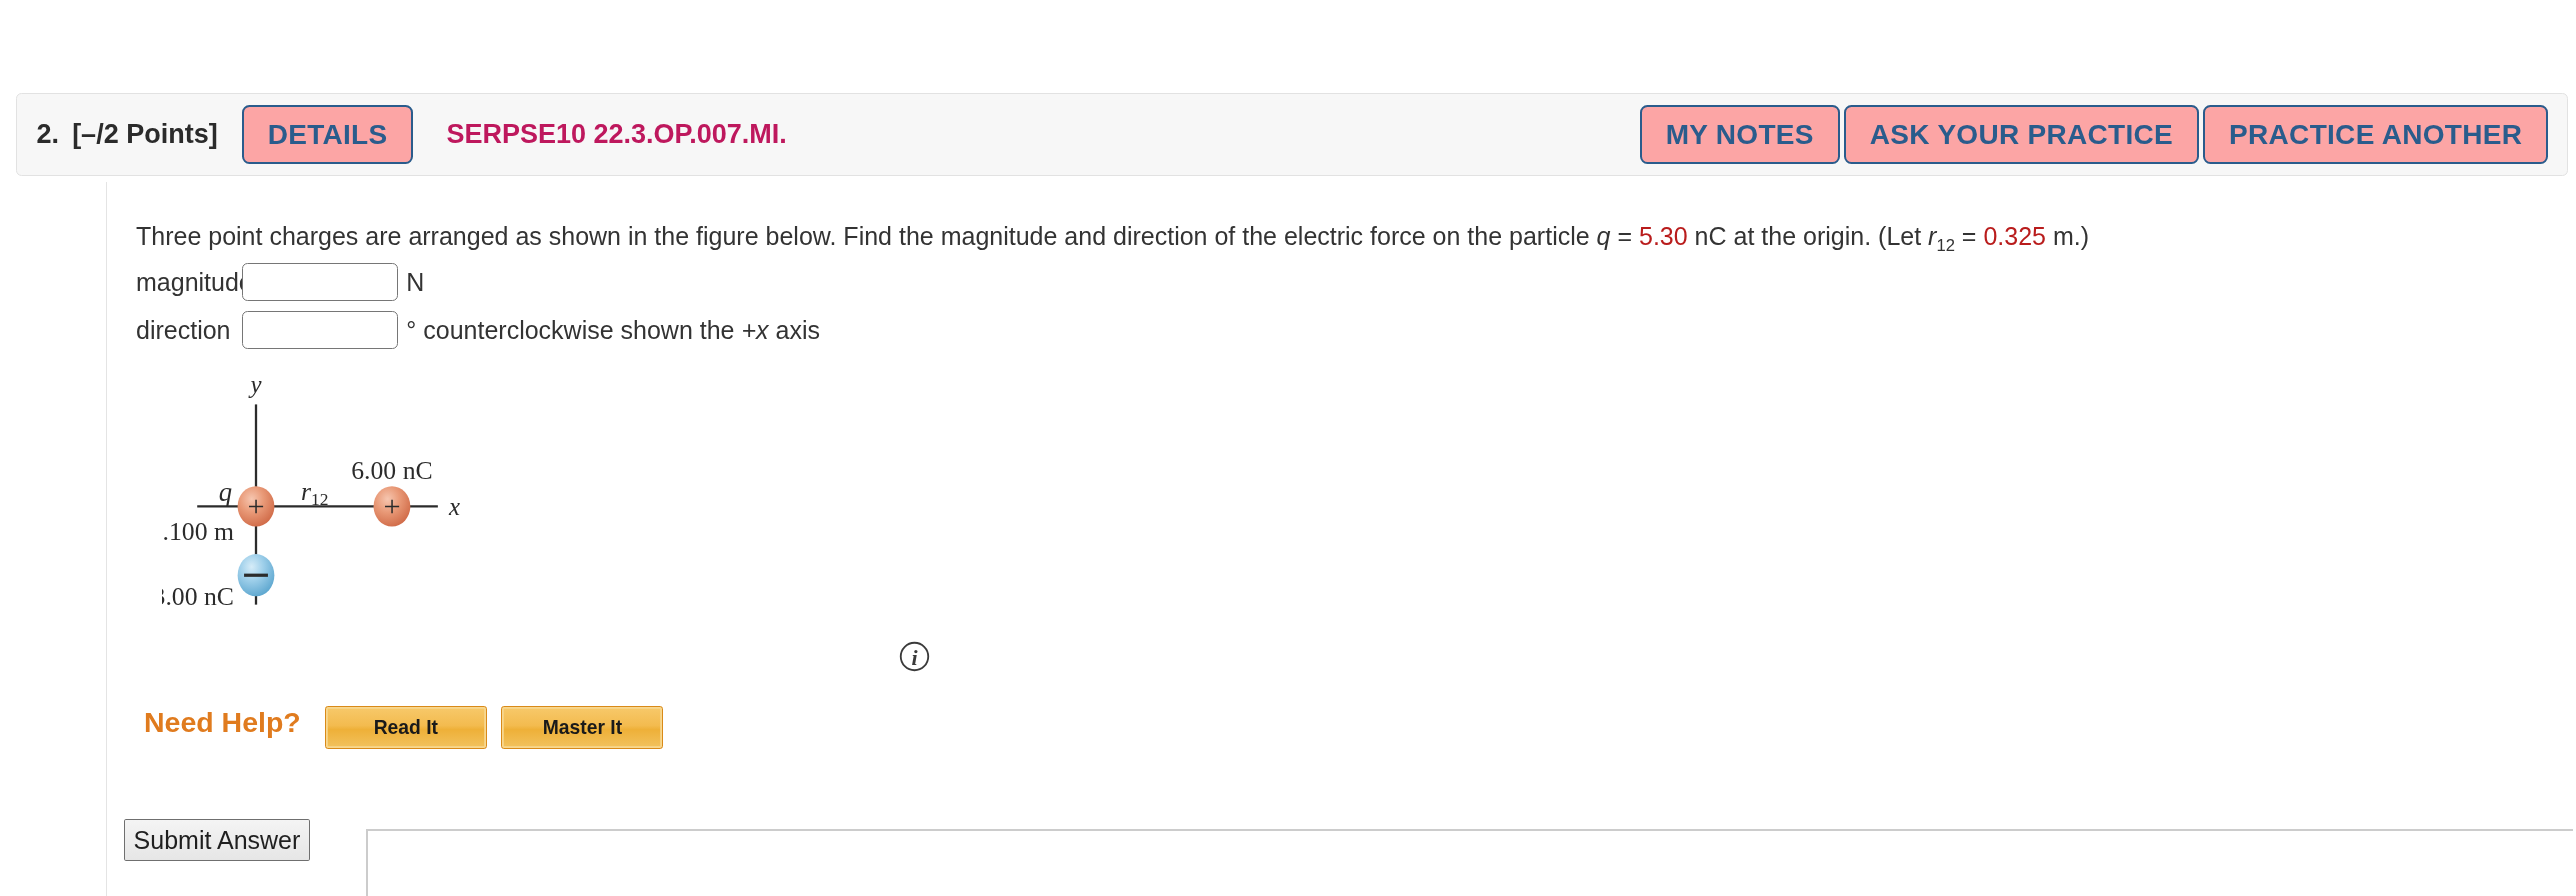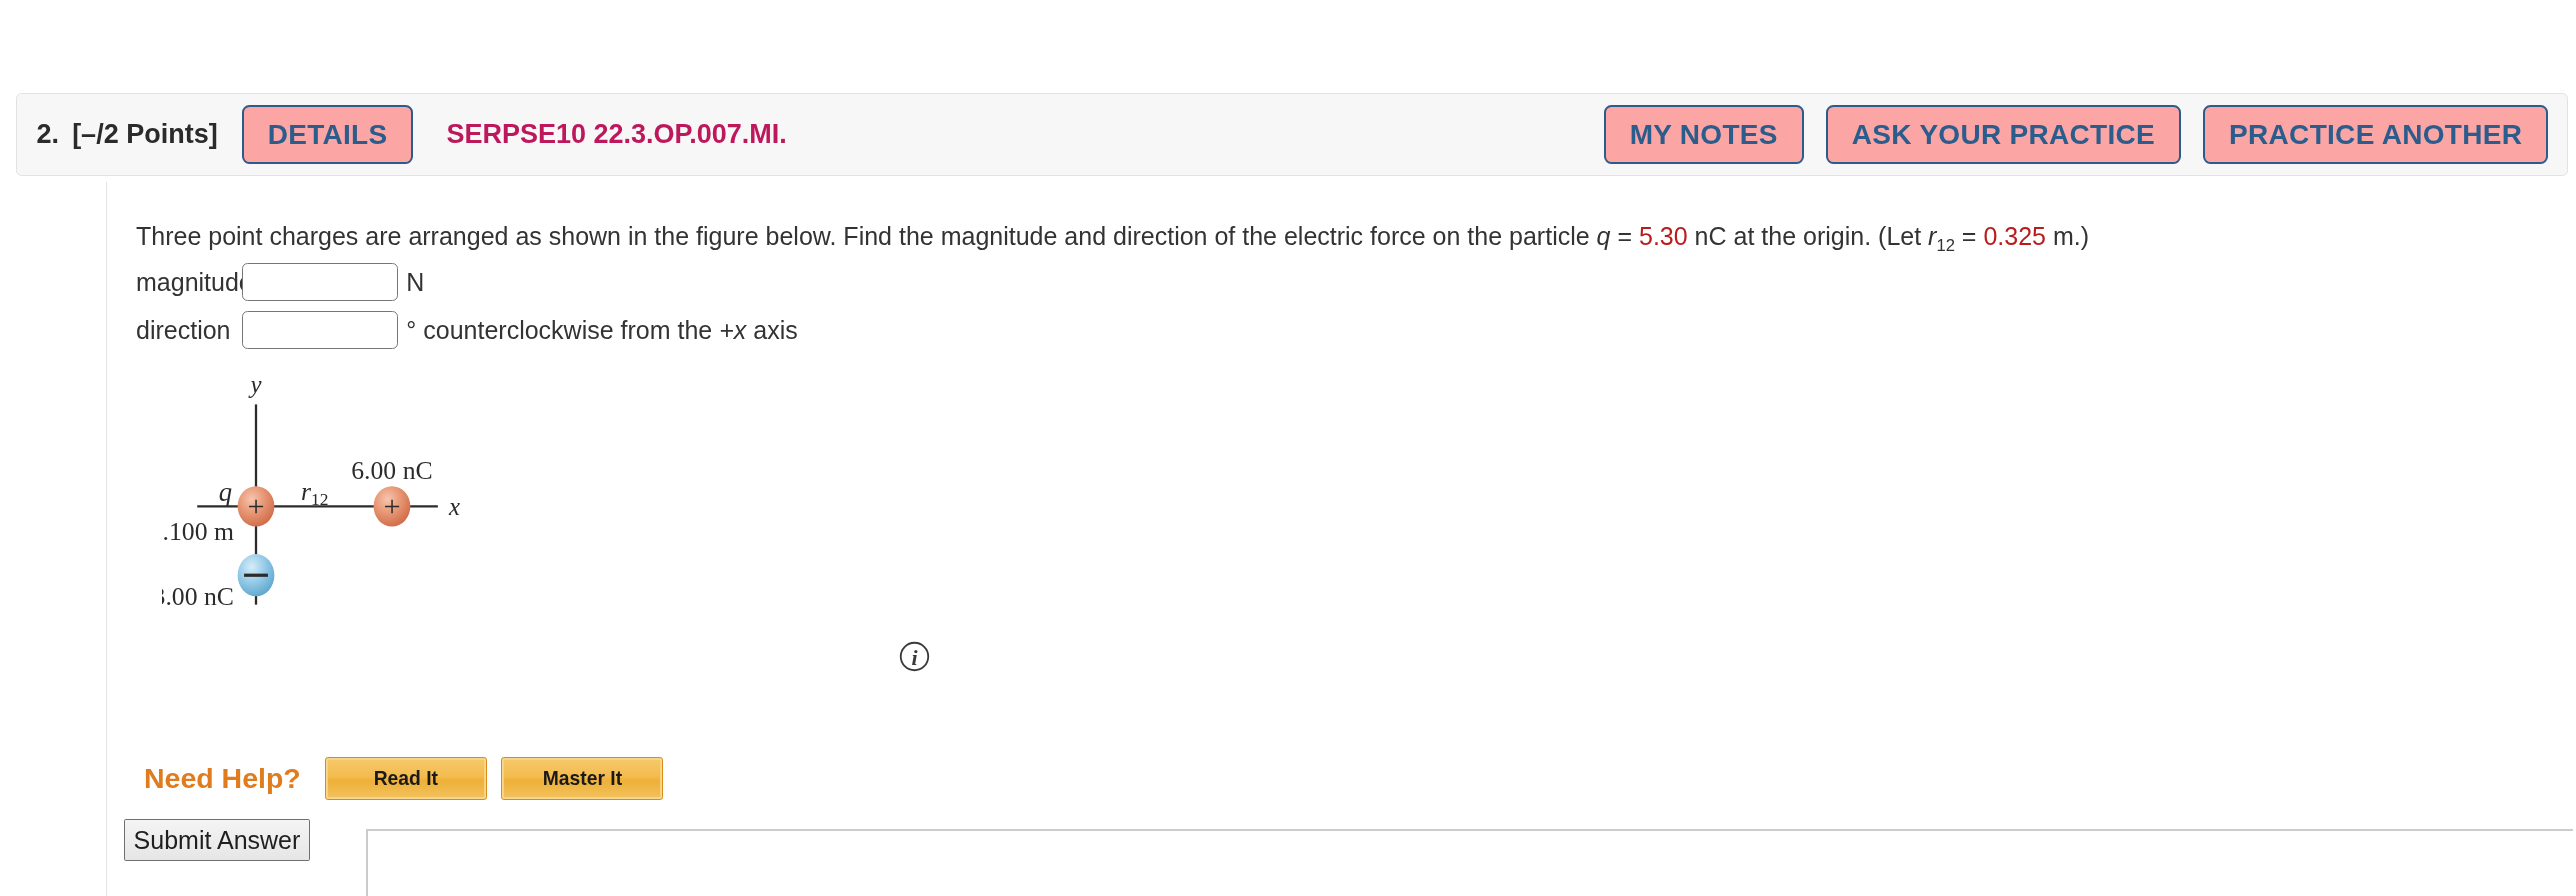--- a/index.html
+++ b/index.html
@@ -32,21 +32,21 @@
   }
   #header-left {
     display: flex;
     align-items: center;
     padding-left: 20px;
     flex: 0 0 auto;
   }
   #header-right {
     display: flex;
     align-items: center;
-    gap: 22px;
+    gap: 4px;
     margin-left: auto;
     padding-right: 18.4px;
   }
   .qnum {
     font-size: 27px;
     font-weight: bold;
     color: #2b2b2b;
     margin-right: 13px;
     white-space: nowrap;
   }
@@ -157,23 +157,22 @@
     left: 791px;
     top: 458px;
     width: 33px;
     height: 33px;
   }
 
   
   #need-help {
     position: absolute;
     left: 37px;
-    top: 575px;
-    display: flex;
-    align-items: center;
+    top: 524px;
+    display: flex;
   }
   #need-help-label {
     font-size: 28.5px;
     font-weight: bold;
     color: #e07b1e;
     margin-right: 24px;
     white-space: nowrap;
   }
   .help-btn {
     box-sizing: border-box;
@@ -248,21 +247,21 @@
 
   <div class="ans-row" id="row-magnitude">
     <span class="ans-label">magnitude</span>
     <input class="ans-input" type="text" placeholder="" style="">
     <span class="ans-unit">N</span>
   </div>
 
   <div class="ans-row" id="row-direction">
     <span class="ans-label">direction</span>
     <input class="ans-input" type="text" placeholder="" style="">
-    <span class="ans-unit"><span>° counterclockwise from the </span><span class="it">+x</span><span> axis</span></span>
+    <span class="ans-unit"><span>° counterclockwise shown the </span><span class="it">+x</span><span> axis</span></span>
   </div>
 
   <div id="figure">
     <svg width="515" height="248" viewBox="0 0 560 270" xmlns="http://www.w3.org/2000/svg">
       <defs>
         <radialGradient id="posGrad" cx="38%" cy="32%" r="72%">
           <stop offset="0%" stop-color="#f6c6b0"></stop>
           <stop offset="45%" stop-color="#e99a78"></stop>
           <stop offset="100%" stop-color="#d06a47"></stop>
         </radialGradient>

